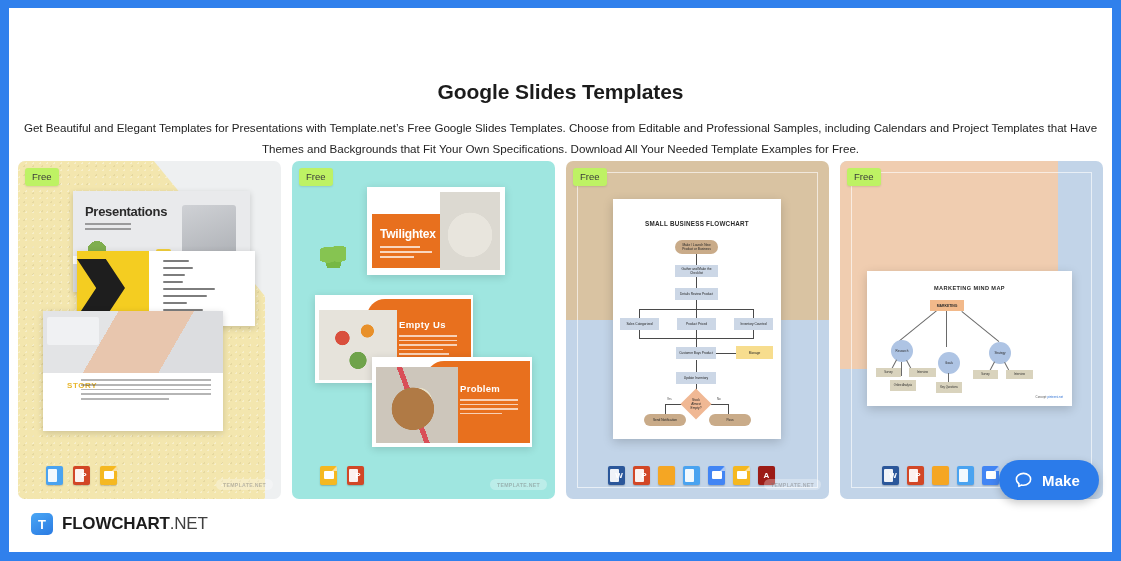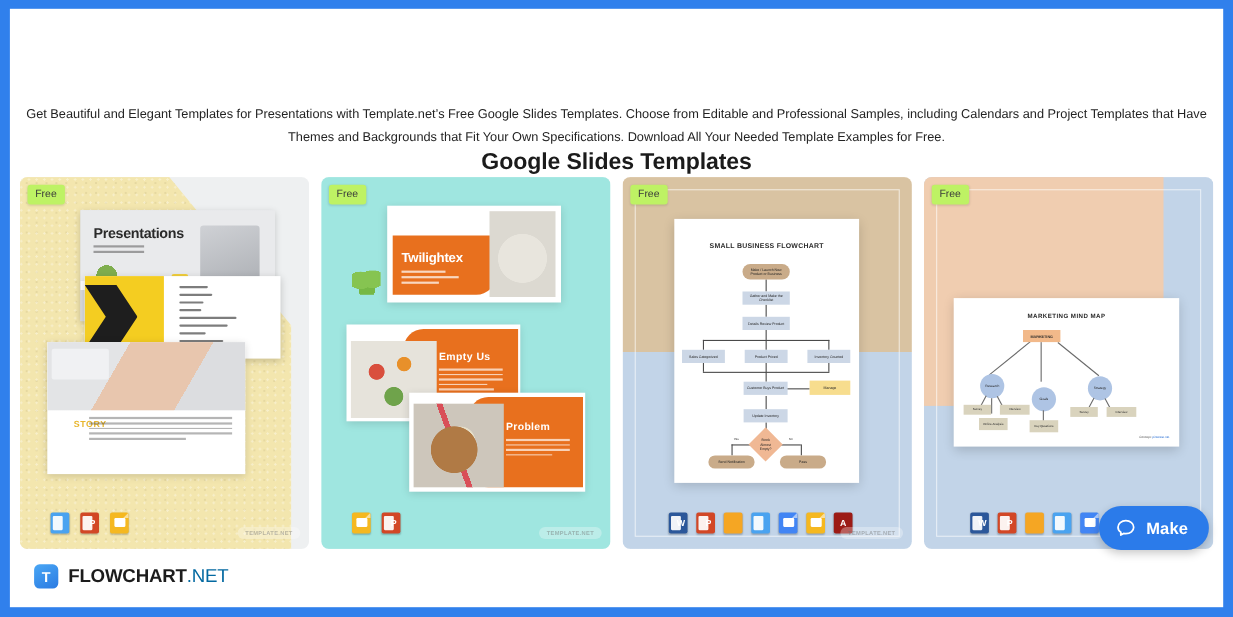--- a/index.html
+++ b/index.html
@@ -238,21 +238,21 @@
   
   .c2-bg { background: #9fe6e0; }
   .c2-sprout {
     position:absolute; left:28px; top:85px; width:26px; height:22px;
     background:
       radial-gradient(ellipse at 30% 40%, #86c451 0 42%, transparent 43%),
       radial-gradient(ellipse at 72% 35%, #86c451 0 40%, transparent 41%),
       radial-gradient(ellipse at 52% 78%, #76b845 0 38%, transparent 39%);
   }
   .t-slide { position:absolute; background:#fff; box-shadow:0 2px 8px rgba(0,0,0,.15); overflow:hidden; }
-  .ts1 { left:60px; top:26px; width:158px; height:88px; }
+  .ts1 { left:75px; top:26px; width:138px; height:88px; }
   .ts1 .orng {
     position:absolute; left:5px; top:27px; width:94px; height:54px;
     background:#e8701e; border-radius:0 0 18px 0;
   }
   .ts1 .food {
     position:absolute; right:5px; top:5px; width:60px; height:78px;
     background:
       radial-gradient(circle at 50% 55%, #e8e5dd 0 42%, transparent 43%),
       radial-gradient(circle at 42% 48%, #e07b2a 0 14%, transparent 15%),
       radial-gradient(circle at 62% 62%, #6fa34b 0 12%, transparent 13%),
@@ -356,43 +356,43 @@
     position:absolute; left:22px; bottom:17px;
     display:flex; align-items:center; gap:9px;
   }
   #logo-mark {
     width:22px; height:22px; border-radius:5px;
     background:linear-gradient(150deg,#4aa7f5,#2a7ae2);
     display:flex; align-items:center; justify-content:center;
     color:#fff; font-weight:bold; font-size:13px;
   }
   #logo-text { font-size:17px; font-weight:bold; color:#1c1c1c; letter-spacing:-.2px; }
-  #logo-text .dom { color:#0369a1; font-weight:normal; }
+  #logo-text .dom { color:#404040; font-weight:normal; }
 
   
   #chat-widget {
     position:absolute; right:13px; bottom:52px;
     background:#2b7bea; color:#fff;
     border-radius:24px;
     height:40px; padding:0 19px 0 15px;
     display:flex; align-items:center; gap:9px;
     box-shadow:0 3px 9px rgba(0,0,0,.22);
     z-index:40; cursor:pointer;
   }
   #chat-label { font-size:15px; font-weight:bold; letter-spacing:.1px; }
 </style>
 </head>
 <body>
 
 <div id="page">
   <div id="sheet">
 
     <div id="header">
+      <div id="page-title">Google Slides Templates</div>
       <div id="page-subtitle">Get Beautiful and Elegant Templates for Presentations with Template.net’s Free Google Slides Templates. Choose from Editable and Professional Samples, including Calendars and Project Templates that Have Themes and Backgrounds that Fit Your Own Specifications. Download All Your Needed Template Examples for Free.</div>
-      <div id="page-title">Google Slides Templates</div>
     </div>
 
     <div id="cards">
 
       <div class="card">
         <div class="card-bg c1-bg">
           <div class="c1-paper"></div>
         </div>
 
         <div class="slide-a">

